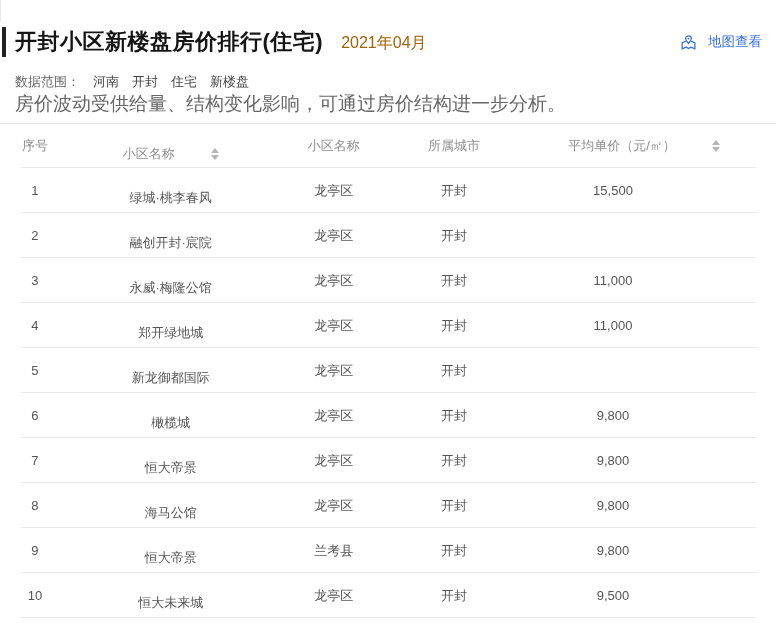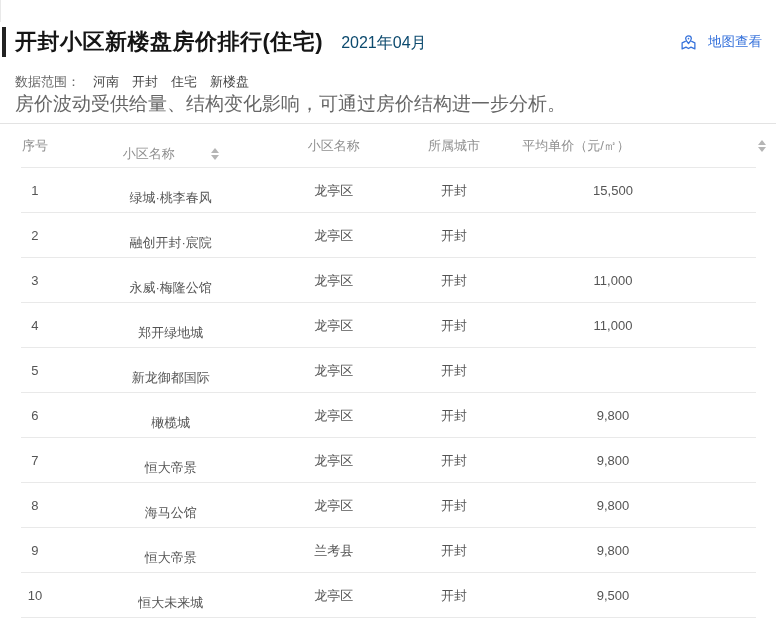--- a/index.html
+++ b/index.html
@@ -19,21 +19,21 @@
     padding:26px 14px 0 0;
     height:58px;
   }
   .accent-bar { width:4px; height:30px; background:#222; margin-left:2px; flex:none; }
   .page-title {
     margin:0 0 0 9px;
     font-size:22px; line-height:30px;
     font-weight:bold; color:#151515;
     letter-spacing:0.5px;
   }
-  .date { font-size:16px; color:#0c4a6e; margin-left:18px; margin-top:2px; }
+  .date { font-size:16px; color:#a16207; margin-left:18px; margin-top:2px; }
   .map-link {
     margin-left:auto;
     display:flex; align-items:center; gap:11px;
     color:#3672db; font-size:13.5px;
     cursor:pointer; text-decoration:none;
   }
   .map-link svg { display:block; }
 
   
   .scope-line { margin:16px 0 0 15px; font-size:13px; color:#666; line-height:15px; }
@@ -59,21 +59,21 @@
     font-size:13px; color:#555;
     position:relative;
   }
   .cell { text-align:center; }
   .c-seq      { width:9%;  }
   .c-name     { width:26%;margin-top:15px; }
   .c-district { width:16%; }
   .c-city     { width:15%; }
   .c-price    { width:26%; }
   .c-last     { width:8%;  }
-  .c-pricehead{ width:34%;gap:46px; }
+  .c-pricehead{ width:34%; }
 
   .hc { display:flex; justify-content:center; align-items:center; }
   .hc .gap { width:36px; flex:none; }
 
   .sort-icon { display:inline-flex; flex-direction:column; gap:2px; cursor:pointer; }
   .sort-icon i { display:block; width:0; height:0; border-left:4px solid transparent; border-right:4px solid transparent; }
   .sort-icon .up   { border-bottom:5px solid #b5b5b5; }
   .sort-icon .down { border-top:5px solid #b5b5b5; }
 </style>
 </head>

